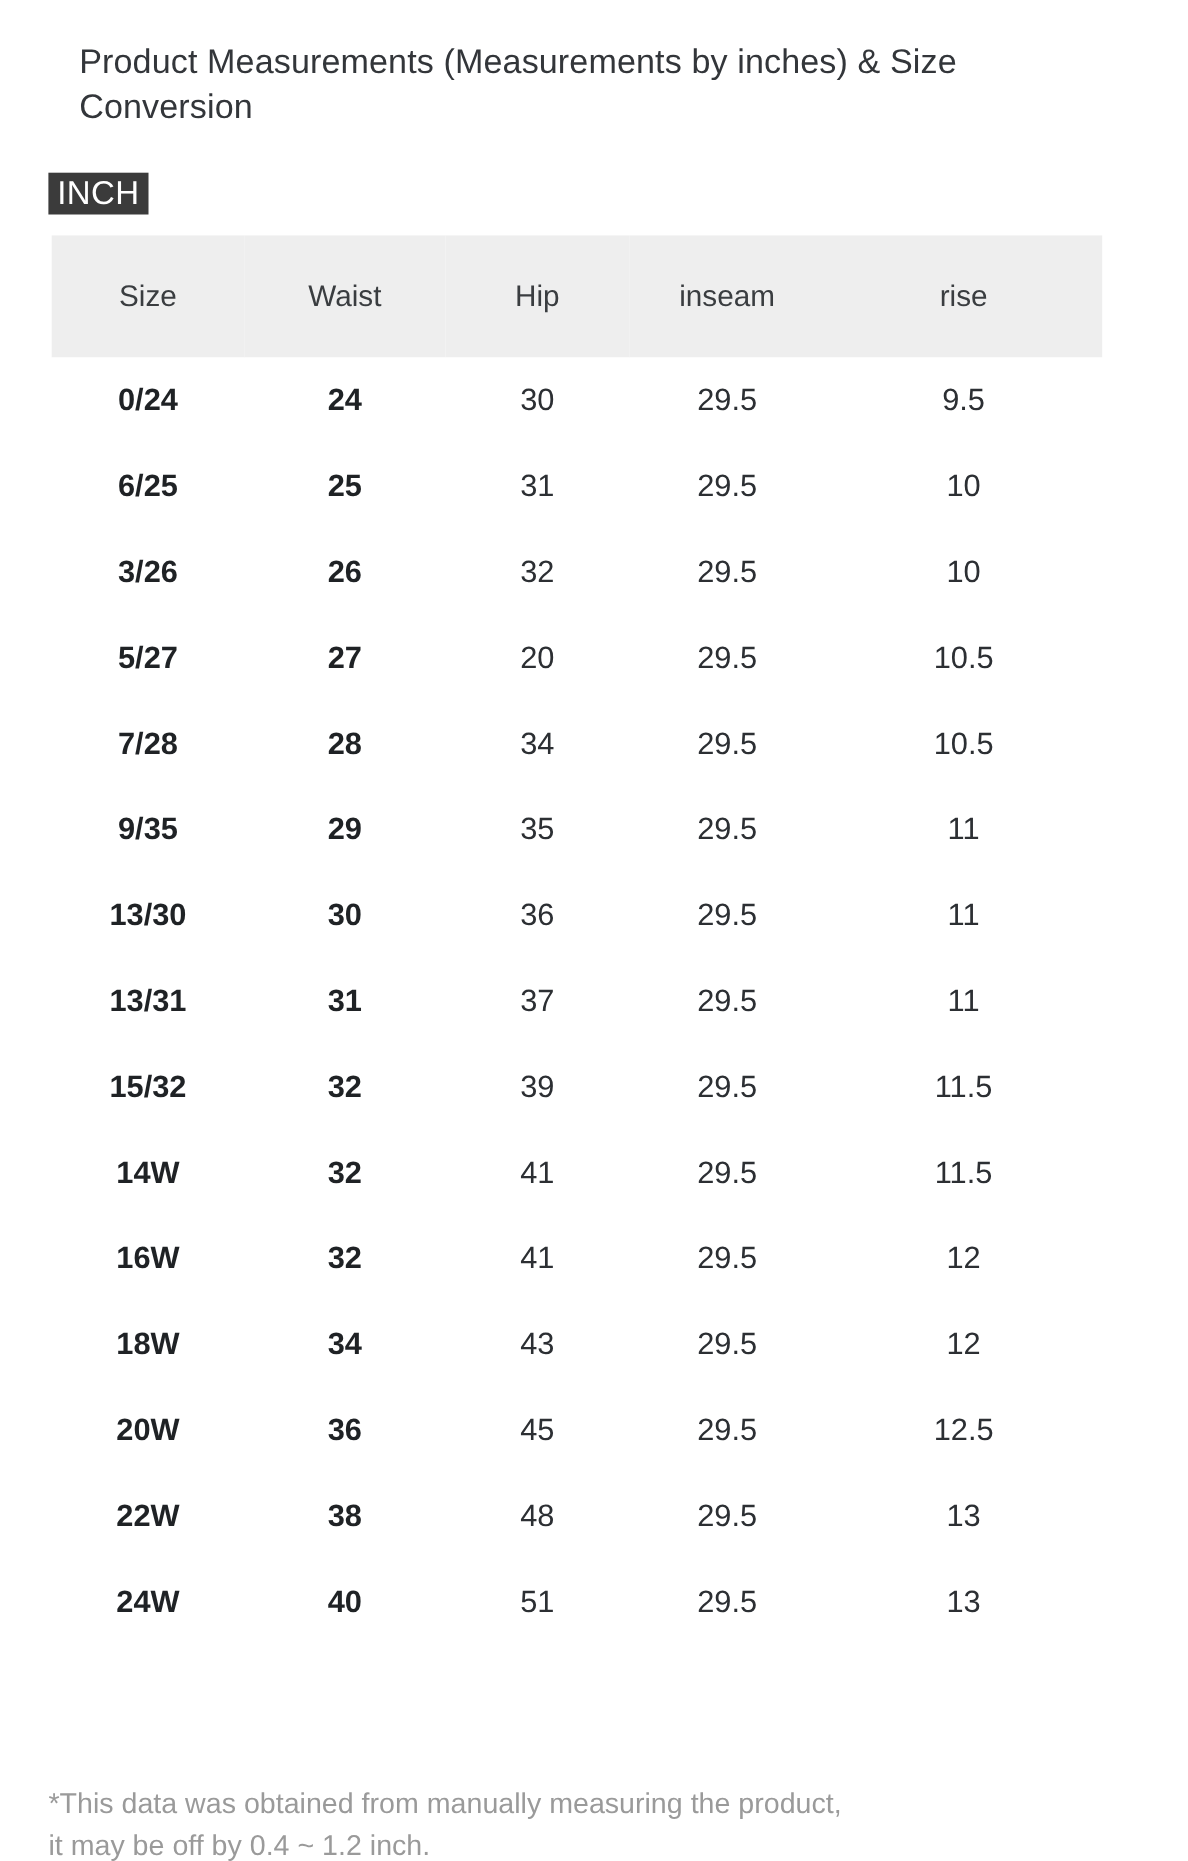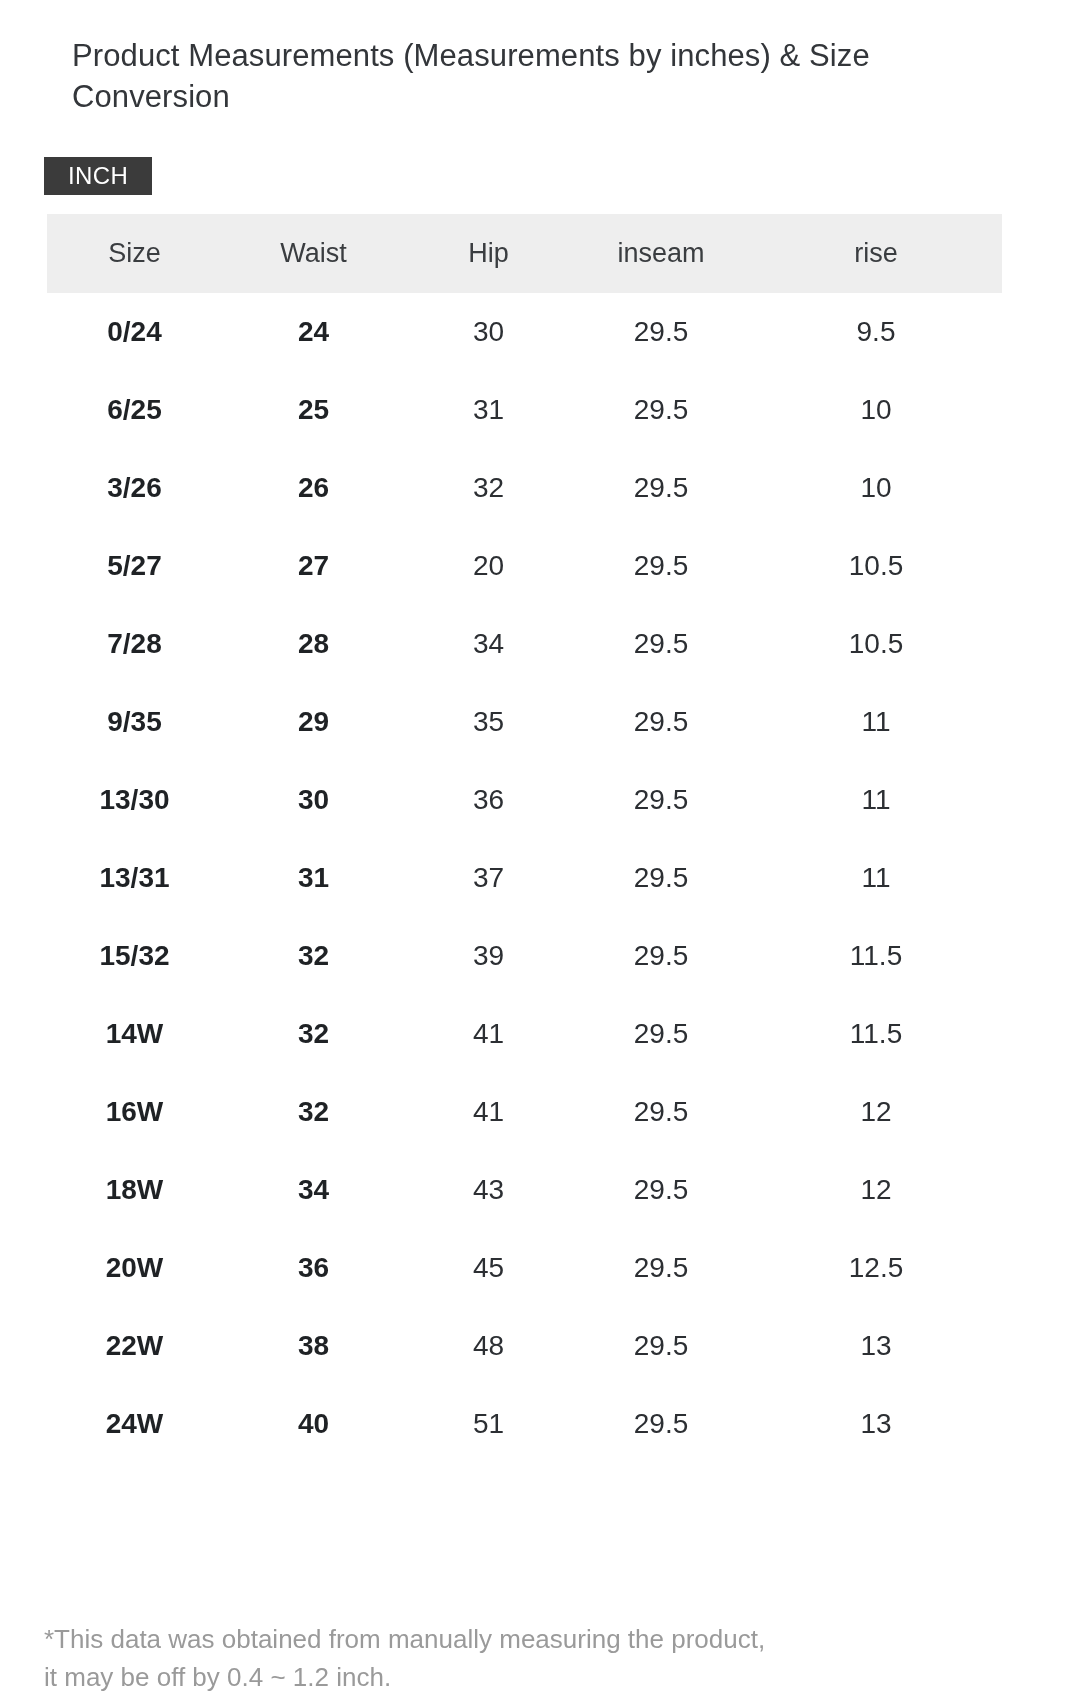--- a/index.html
+++ b/index.html
@@ -31,43 +31,43 @@
     font-weight: 400;
     color: #33363a;
     letter-spacing: 0.1px;
   }
   .unit-badge {
     position: absolute;
     left: 44px;
     top: 157px;
     background: #3b3b3b;
     color: #ffffff;
-    font-size: 24px;
+    font-size: 30px;
     line-height: 38px;
     height: 38px;
-    padding: 0 24px;
+    padding: 0 8px;
     font-weight: 400;
     letter-spacing: 0.4px;
     white-space: nowrap;
   }
   .size-table {
     position: absolute;
     left: 47px;
     top: 214px;
     width: 955px;
     border-collapse: collapse;
     table-layout: fixed;
   }
   .size-table thead th {
     background: #eeeeee;
     font-weight: 400;
     font-size: 27px;
     color: #3a3d40;
     height: 79px;
-    padding: 0;
+    padding: 16px;
     text-align: center;
     vertical-align: middle;
   }
   .size-table tbody td {
     height: 78px;
     padding: 0;
     font-size: 28px;
     text-align: center;
     vertical-align: middle;
     color: #2c2f33;

